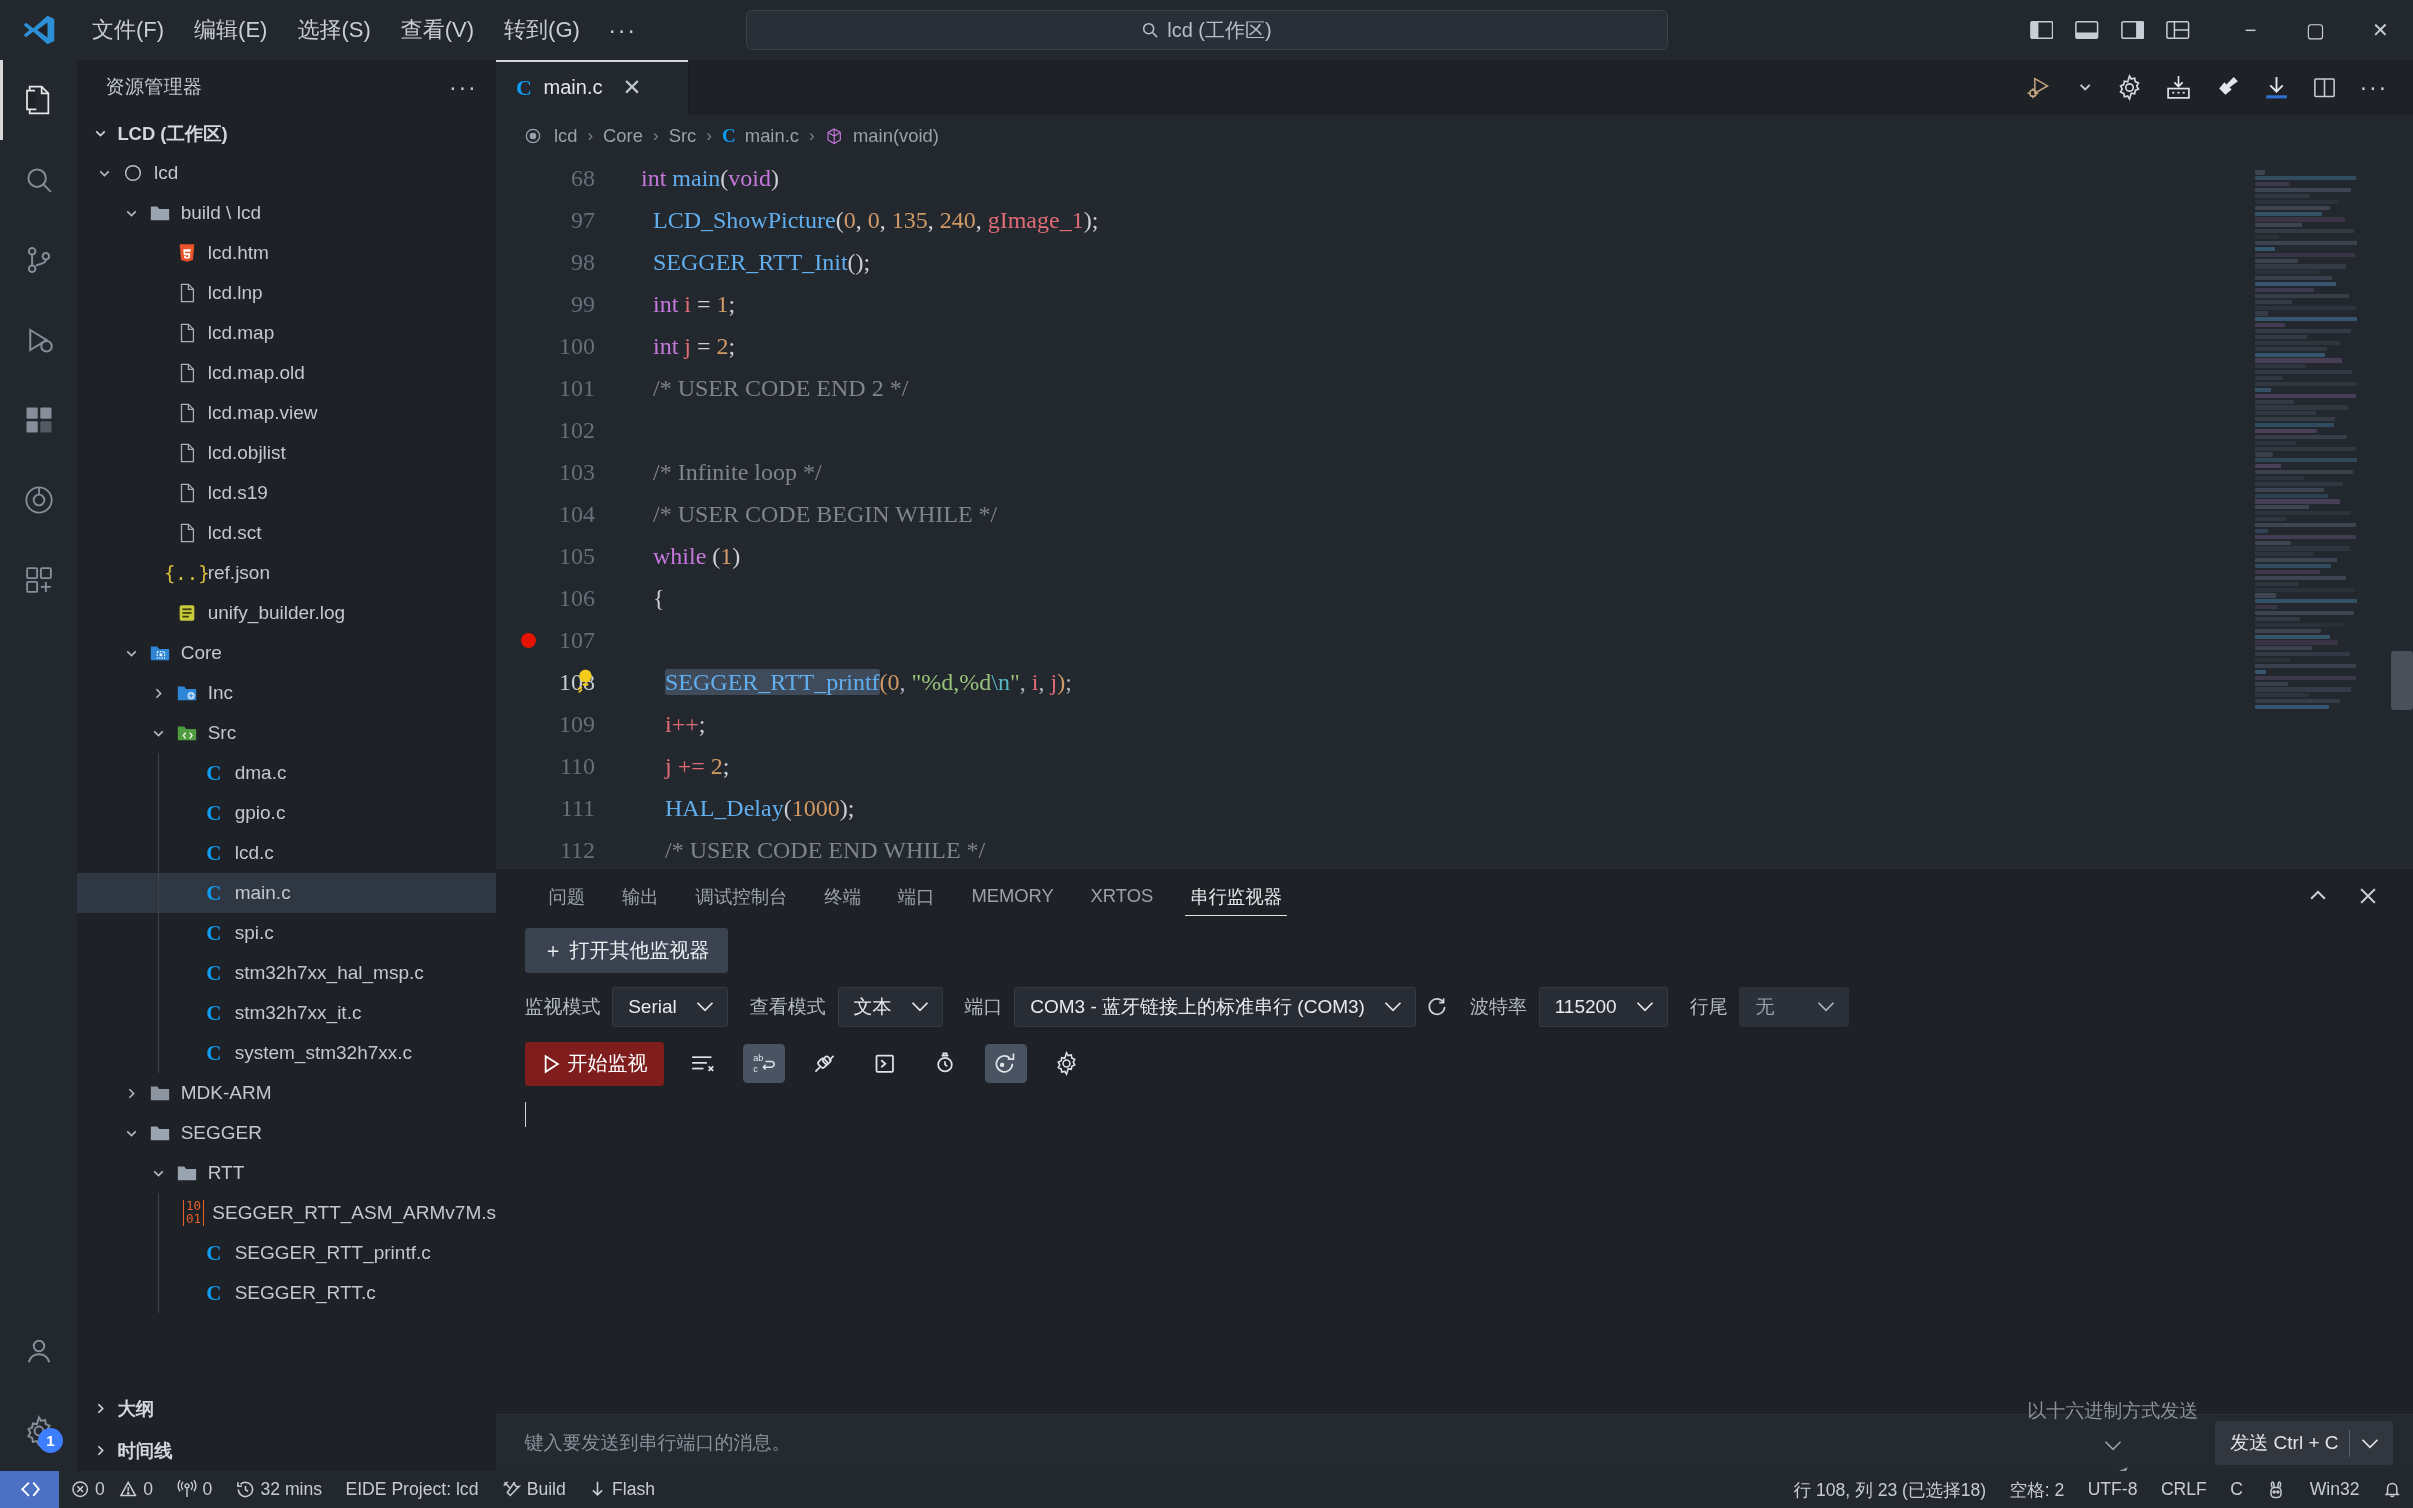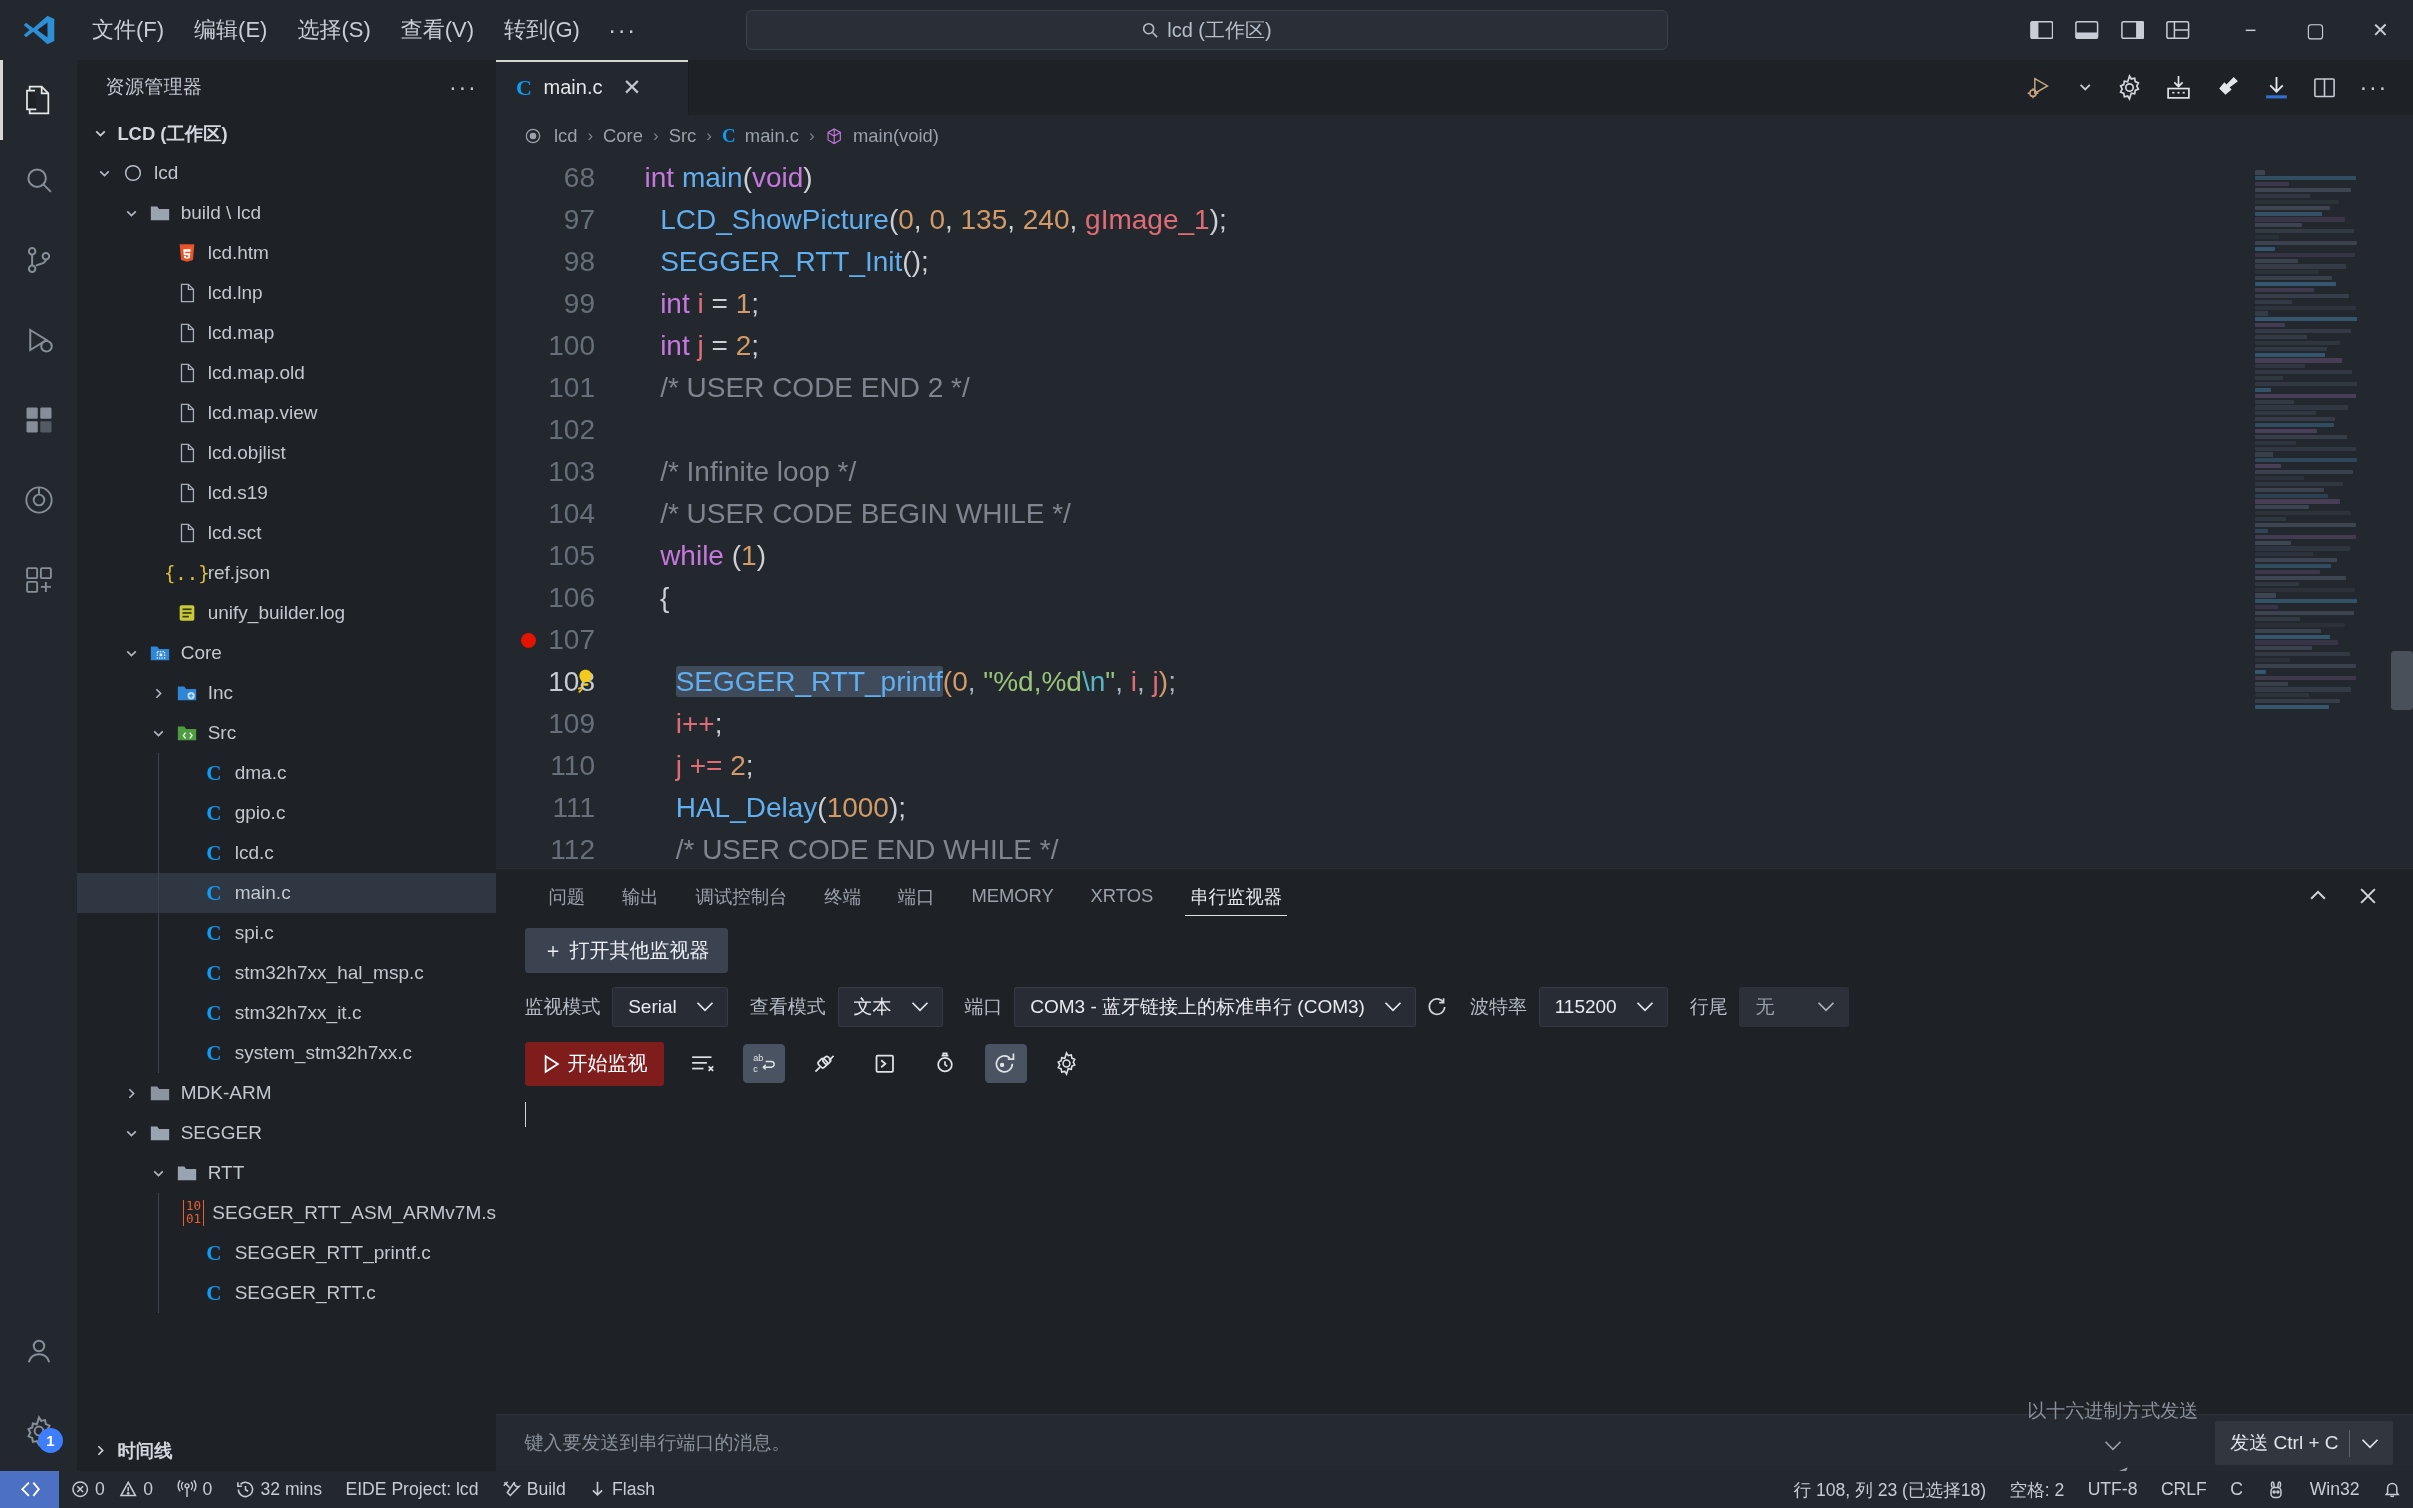--- a/index.html
+++ b/index.html
@@ -99,21 +99,21 @@
   .tabbar-actions { margin-left: auto; display: flex; align-items: center; gap: 22px; padding-right: 25px; }
 
   .breadcrumb {
     height: 42px; display: flex; align-items: center; gap: 7.5px; padding-left: 27px;
     font-size: 18.4px; color: #9aa1ab; background: #23272e; flex: 0 0 42px;
   }
   .bc-sep { color: #7d848e; font-size: 17px; margin: 0 2.5px; }
 
   .code-wrap { flex: 1; position: relative; overflow: hidden; background: #23272e; display: flex; }
   pre.code {
-    font-family: Liberation Sans, sans-serif; font-size: 28px; line-height: 42px;
+    font-family: Liberation Serif, serif; font-size: 24px; line-height: 42px;
     margin: 0; padding: 0; white-space: pre; flex: 1;
   }
   .ln { display: inline-block; width: 99px; text-align: right; color: #676f7a; margin-right: 34px; }
   .ln.cur { color: #c6ccd4; }
   .code-line { position: relative; height: 42px; }
   .bp { position: absolute; left: 25px; top: 14.2px; width: 15px; height: 15px; border-radius: 50%; background: #e51400; }
   .bulb { position: absolute; left: 77px; top: 6.7px; font-size: 23.5px; }
   .sel-hl { background: #3f4a5b; border-radius: 2.5px; }
 
   
@@ -663,20 +663,28 @@
           <div class="tree-row">
             <span style="display:inline-block;width:94px;"></span>
             <span class="twisty"></span>
             <span class="ficon">
               <span style="color:#0f9cf4;font-weight:bold;font-size:21px;font-family:'Liberation Serif',serif;">C</span>
             </span>
             <span>SEGGER_RTT.c</span>
             <span class="indent-guide" style="left: 81px;"></span>
           </div>
         </div>
+      <div class="sb-footer-sec">
+        <span>
+          <svg width="17" height="17" viewBox="0 0 16 16" fill="none" stroke="#cfd4da" stroke-width="1.6">
+              <path d="M6 4l4 4-4 4"></path>
+            </svg>
+        </span>
+        <span>大纲</span>
+      </div>
       <div class="sb-footer-sec">
         <span>
           <svg width="17" height="17" viewBox="0 0 16 16" fill="none" stroke="#cfd4da" stroke-width="1.6">
               <path d="M6 4l4 4-4 4"></path>
             </svg>
         </span>
         <span>时间线</span>
       </div>
     </div>
 

